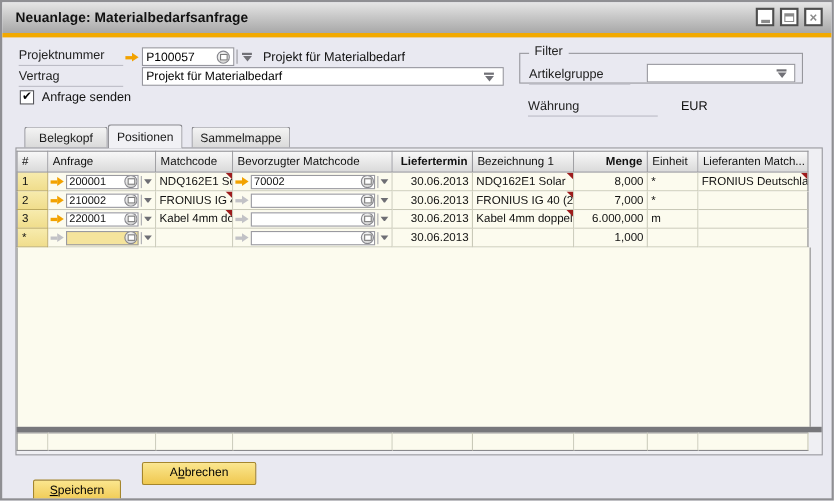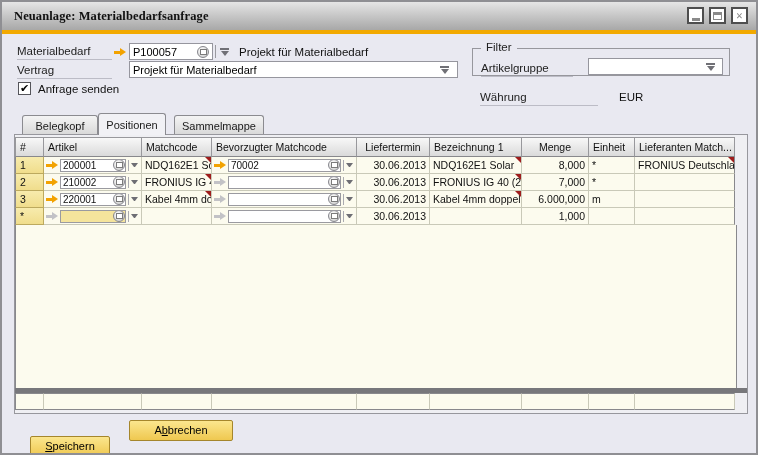--- a/index.html
+++ b/index.html
@@ -2,21 +2,21 @@
 <html><head>
 <meta charset="utf-8">
 <style>
   * { margin:0; padding:0; box-sizing:border-box; }
   html,body { width:758px; height:455px; font-family:"Liberation Sans",sans-serif; }
   .window{ position:relative; width:758px; height:455px; background:#E9E9F1;
            border:2px solid #8F8F93; overflow:hidden; }
 
   
   .titlebar{ position:absolute; left:0; top:0; right:0; height:28px;
-    background:linear-gradient(#E6E6E6,#C9C9C9 45%,#A8A8A8); display:flex; align-items:center;font-family:Liberation Serif, serif; }
+    background:linear-gradient(#E6E6E6,#C9C9C9 45%,#A8A8A8); display:flex; align-items:center; }
   .title{ font-size:12.5px; font-weight:bold; color:#111; padding-left:12px; letter-spacing:.1px; }
   .winbtns{ position:absolute; right:8px; top:5px; display:flex; gap:5px; }
   .wbtn{ width:17px; height:17px; background:#fff; border:2px solid #4E4E4E; display:flex;
          align-items:center; justify-content:center; cursor:pointer; }
   .min-glyph{ width:8px; height:3px; background:#8A8A8A; margin-top:7px; }
   .max-glyph{ width:9px; height:8px; border:1px solid #8A8A8A; border-top:3px solid #8A8A8A; background:#fff; }
   .x-glyph{ color:#8A8A8A; font-weight:bold; font-size:12px; line-height:10px; }
   .goldline{ position:absolute; left:0; right:0; top:28px; height:4px; background:#F2A900; }
 
   
@@ -47,21 +47,21 @@
 
   
   .panel{ position:absolute; left:12px; top:132px; width:734px; height:280px;
           background:#EFEFF3; border:1px solid #97979D; z-index:2; }
   .grid{ position:absolute; left:13px; top:135px; width:722px; z-index:4; }
   .grow{ display:grid; grid-template-columns:29px 98px 70px 145px 73px 92px 67px 46px 100px; }
   .hcell{ height:20px; background:linear-gradient(#F8F8F8,#DADADA); border-right:1px solid #98989C;
           border-top:1px solid #98989C; border-bottom:1px solid #88888C; font-size:10.5px; color:#111;
           padding:3px 4px 0 4px; overflow:hidden; white-space:nowrap; cursor:pointer; }
   .hcell:first-child{ border-left:1px solid #98989C; }
-  .hcell.right{ text-align:center; }
+  .hcell.right{ text-align:right;font-weight:bold; }
   .cell{ height:17px; background:#FCFBEE; border-right:1px solid #C9C9B8; border-bottom:1px solid #C9C9B8;
          font-size:10.5px; color:#111; padding:2px 3px 0 3px; overflow:hidden; white-space:nowrap;
          position:relative; cursor:default; }
   .grow .cell:first-child{ border-left:1px solid #88888C; }
   .grow .cell:last-child{ border-right:1px solid #88888C; }
   .cell.right{ text-align:right; }
   .cell.num{ background:linear-gradient(#F7EBAD,#F0DD8C); border-right:1px solid #BCA95E;
              border-bottom:1px solid #BCA95E; padding-left:4px; }
   .cell.edit{ display:flex; align-items:center; padding:1px 2px; gap:2px; }
   .cell.flagged::after{ content:""; position:absolute; top:0; right:0;
@@ -107,21 +107,21 @@
       <div class="wbtn">
           <div class="max-glyph"></div>
         </div>
       <div class="wbtn">
           <span class="x-glyph">×</span>
         </div>
     </div>
   </div>
   <div class="goldline"></div>
 
-  <div class="lbl" style="left:15px; top:43px; width:95px;">Materialbedarf</div>
+  <div class="lbl" style="left:15px; top:43px; width:95px;">Projektnummer</div>
   <div class="larrow orange" style="position:absolute; left:112px; top:46px;"></div>
   <div class="inputbox" style="left:127px; top:41px; width:84px; height:17px;">
     <span class="val">P100057</span>
     <span class="cfl"></span>
   </div>
   <div class="sepbar" style="left:213px; top:43px; height:13px;"></div>
   <div class="combo-caret" style="left:217px; top:46px;"></div>
   <div class="stext" style="left:237px; top:44px;">Projekt für Materialbedarf</div>
 
   <div class="lbl" style="left:15px; top:62px; width:95px;">Vertrag</div>
@@ -152,21 +152,21 @@
       <span>Positionen</span>
     </div>
   <div class="tab" style="left:172px; width:90px;">
       <span>Sammelmappe</span>
     </div>
 
   <div class="panel"></div>
   <div class="grid">
     <div class="grow" id="grid-header">
         <div class="hcell">#</div>
-        <div class="hcell">Artikel</div>
+        <div class="hcell">Anfrage</div>
         <div class="hcell">Matchcode</div>
         <div class="hcell">Bevorzugter Matchcode</div>
         <div class="hcell right">Liefertermin</div>
         <div class="hcell">Bezeichnung 1</div>
         <div class="hcell right">Menge</div>
         <div class="hcell">Einheit</div>
         <div class="hcell">Lieferanten  Match...</div>
       </div>
     <div id="grid-body">
         <div class="grow">

